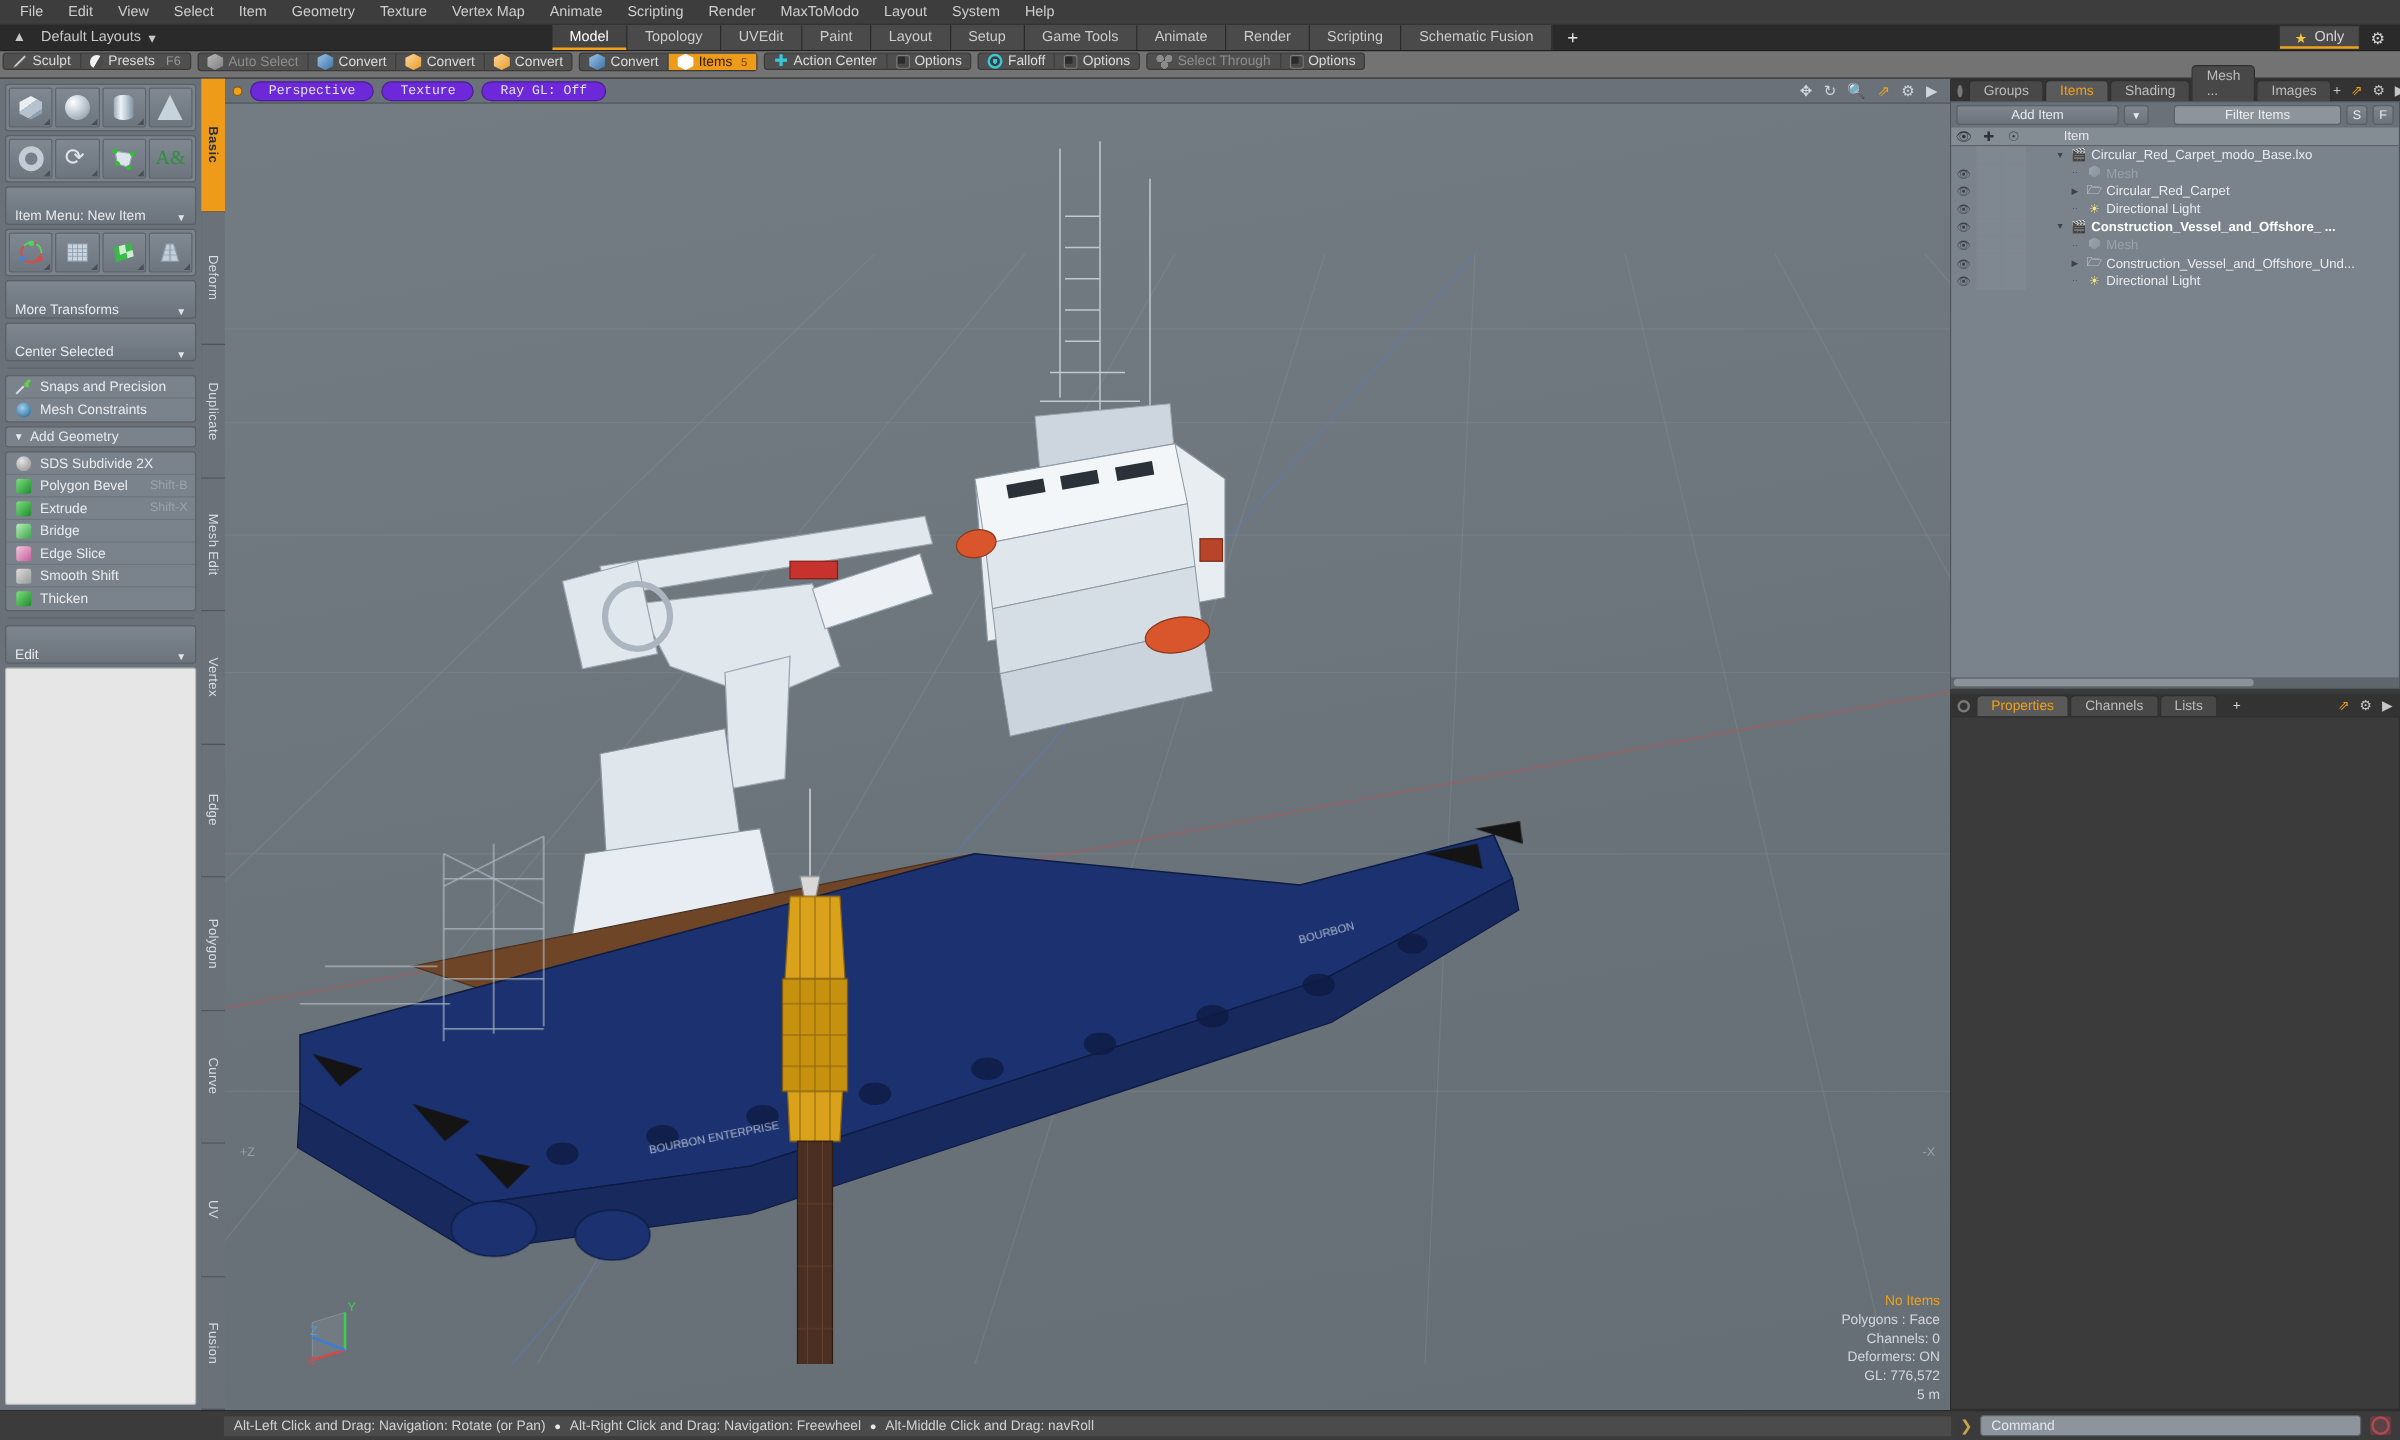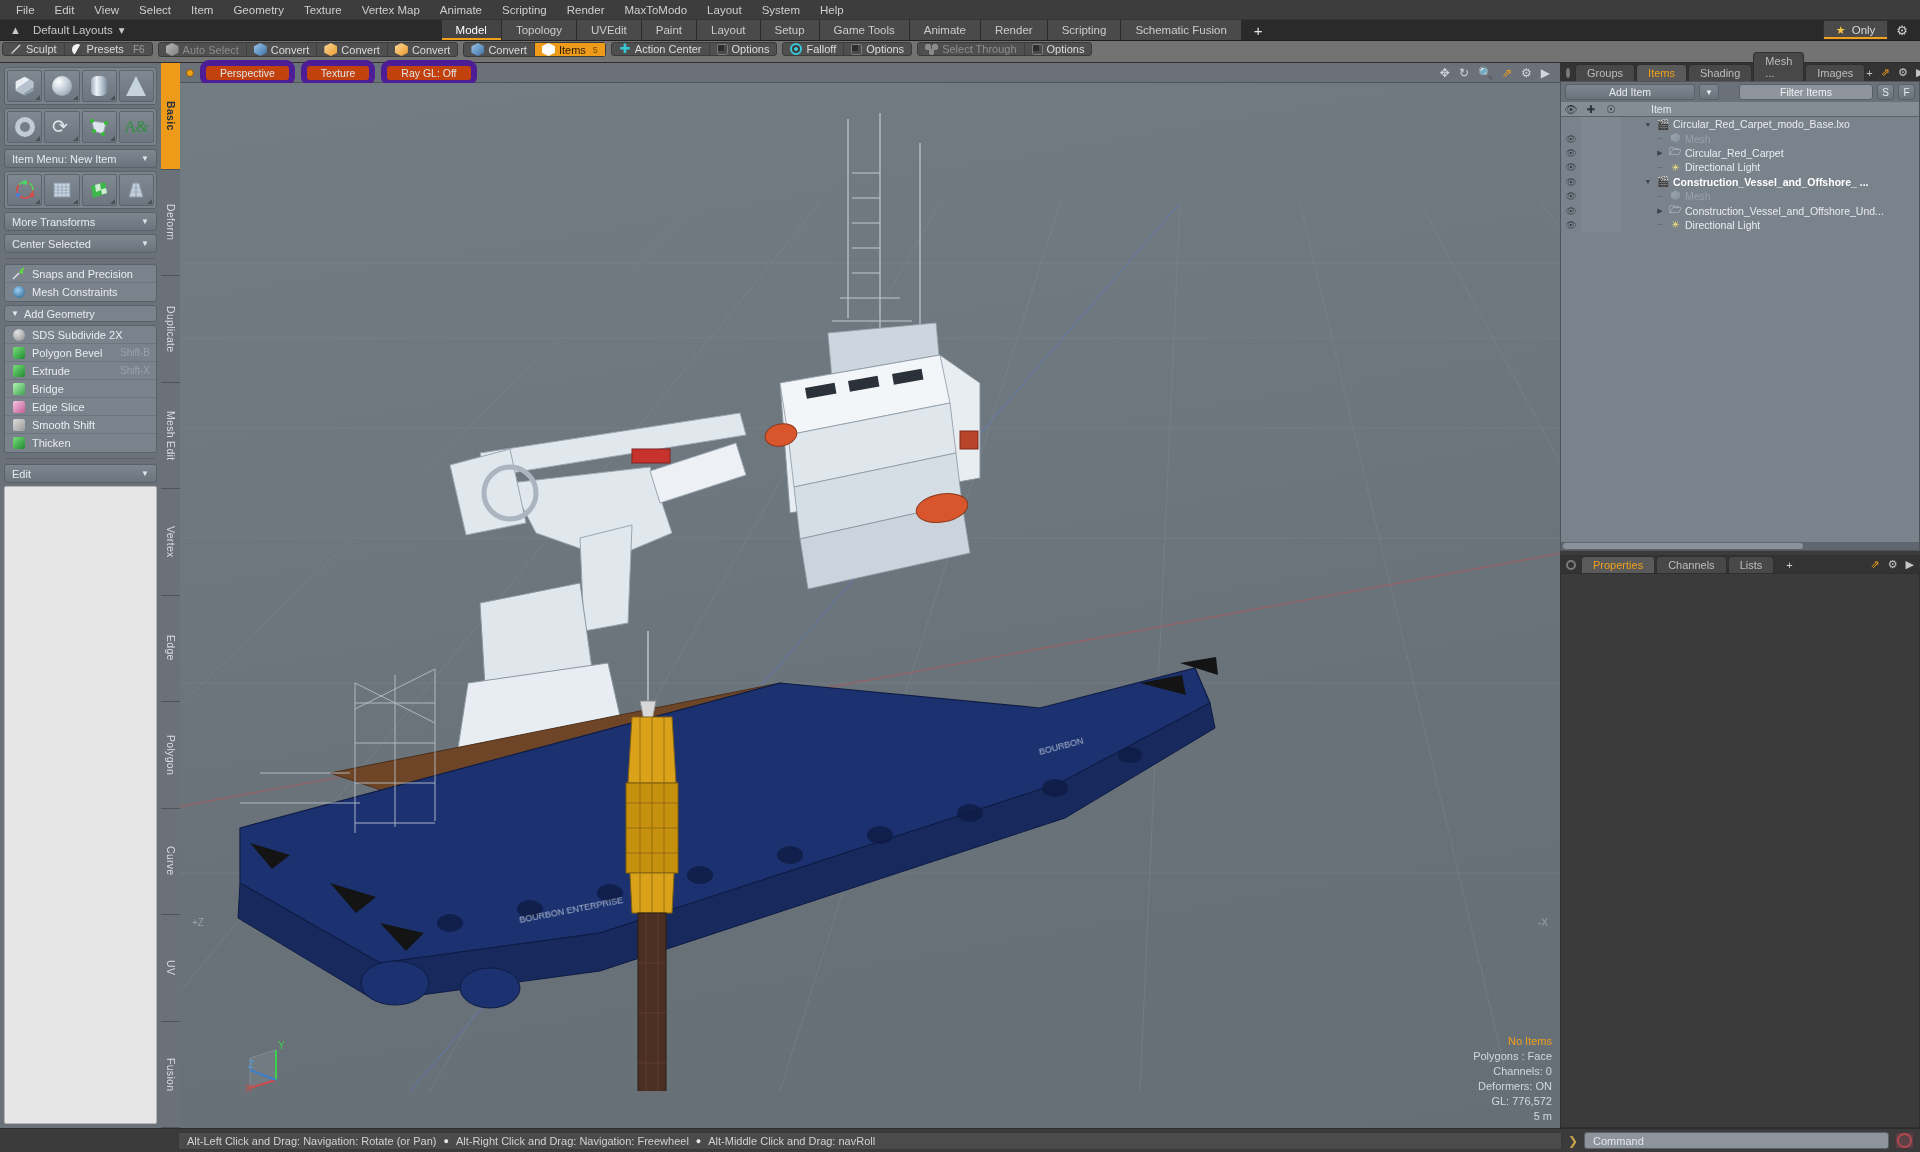--- a/index.html
+++ b/index.html
@@ -154,22 +154,22 @@
              background: radial-gradient(circle at 33% 30%,#ffffff,#c3ced8 45%,#7e8e9d 100%); }
   .sh-cyl { width:16px; height:20px; border-radius: 7px/4px;
              background: linear-gradient(90deg,#9cabb8,#eef3f7 35%,#b3c1cd 70%,#7e8e9d); }
   .sh-cone { width:0;height:0;border-left:10px solid transparent;border-right:10px solid transparent;border-bottom:20px solid #c6d2dc; }
   .sh-torus { width:20px; height:20px; border-radius:50%; border:5px solid #c1ccd6;
              background: #767e87; }
   .sh-spiral { width:20px;height:20px; color:#dde4ea; font-size:19px; line-height:19px; }
   .sh-text { color:#2f8f3f; font-size:16px; font-family:"Liberation Serif",serif; }
 
   .lp-drop {
-    height: 19px; background: linear-gradient(#7e868f,#6b737c); border: 1px solid #5a6067;
-    border-radius: 3px; display: flex; align-items: center; padding: 0 7px;
+    height: 31px; background: linear-gradient(#7e868f,#6b737c); border: 1px solid #5a6067;
+    border-radius: 3px; display: flex; align-items: flex-end; padding: 0 7px;
     font-size: 11px; color: #e7ebef;
   }
   .lp-drop .arrow { margin-left: auto; font-size: 8px; color: #dfe4e9; }
 
   .lp-list {
     background: #7a828b; border: 1px solid #5b6169; border-radius: 3px; overflow: hidden;
   }
   .lp-row {
     height: 18px; display: flex; align-items: center; gap: 6px; padding: 0 6px;
     font-size: 11px; color: #e9edf1; border-bottom: 1px solid #6d757e;
@@ -193,22 +193,22 @@
   .lp-empty { flex:1; background:#e6e6e6; border:1px solid #b5b5b5; border-radius:2px; }
 
   
   .viewwrap { flex: 1; display: flex; flex-direction: column; min-width: 0; background: #3b3b3b; }
   .viewheader {
     height: 20px; flex: 0 0 20px; display: flex; align-items: center; gap: 6px;
     background: #6a7179; padding: 0 6px; border-bottom: 1px solid #4e545a;
   }
   .vh-dot { width: 8px; height: 8px; border-radius: 50%; background: #f0a019; border: 1px solid #8a5c0c; }
   .vh-pill {
-    font-size: 10.5px; color: #dfe4e9; border: 6px solid #4c1d95; border-radius: 9px;
-    padding: 1px 14px; background: #c2410c;
+    font-size: 10.5px; color: #dfe4e9; border: 1px solid #4c1d95; border-radius: 9px;
+    padding: 1px 14px; background: #6d28d9; font-family: Liberation Mono, monospace;
   }
   .vh-right { margin-left: auto; display: flex; align-items: center; gap: 9px; padding-right: 4px; }
   .vh-icon { color: #cfd5da; font-size: 12px; }
   .vh-icon.accent { color: #f0a019; }
 
   .viewport { position: relative; flex: 1; overflow: hidden; background: #6d757d; }
   .vp-sky {
     position: absolute; inset: 0;
     background: linear-gradient(170deg,#737b83 0%,#6e767e 38%,#6a7279 62%,#666e76 100%);
   }

